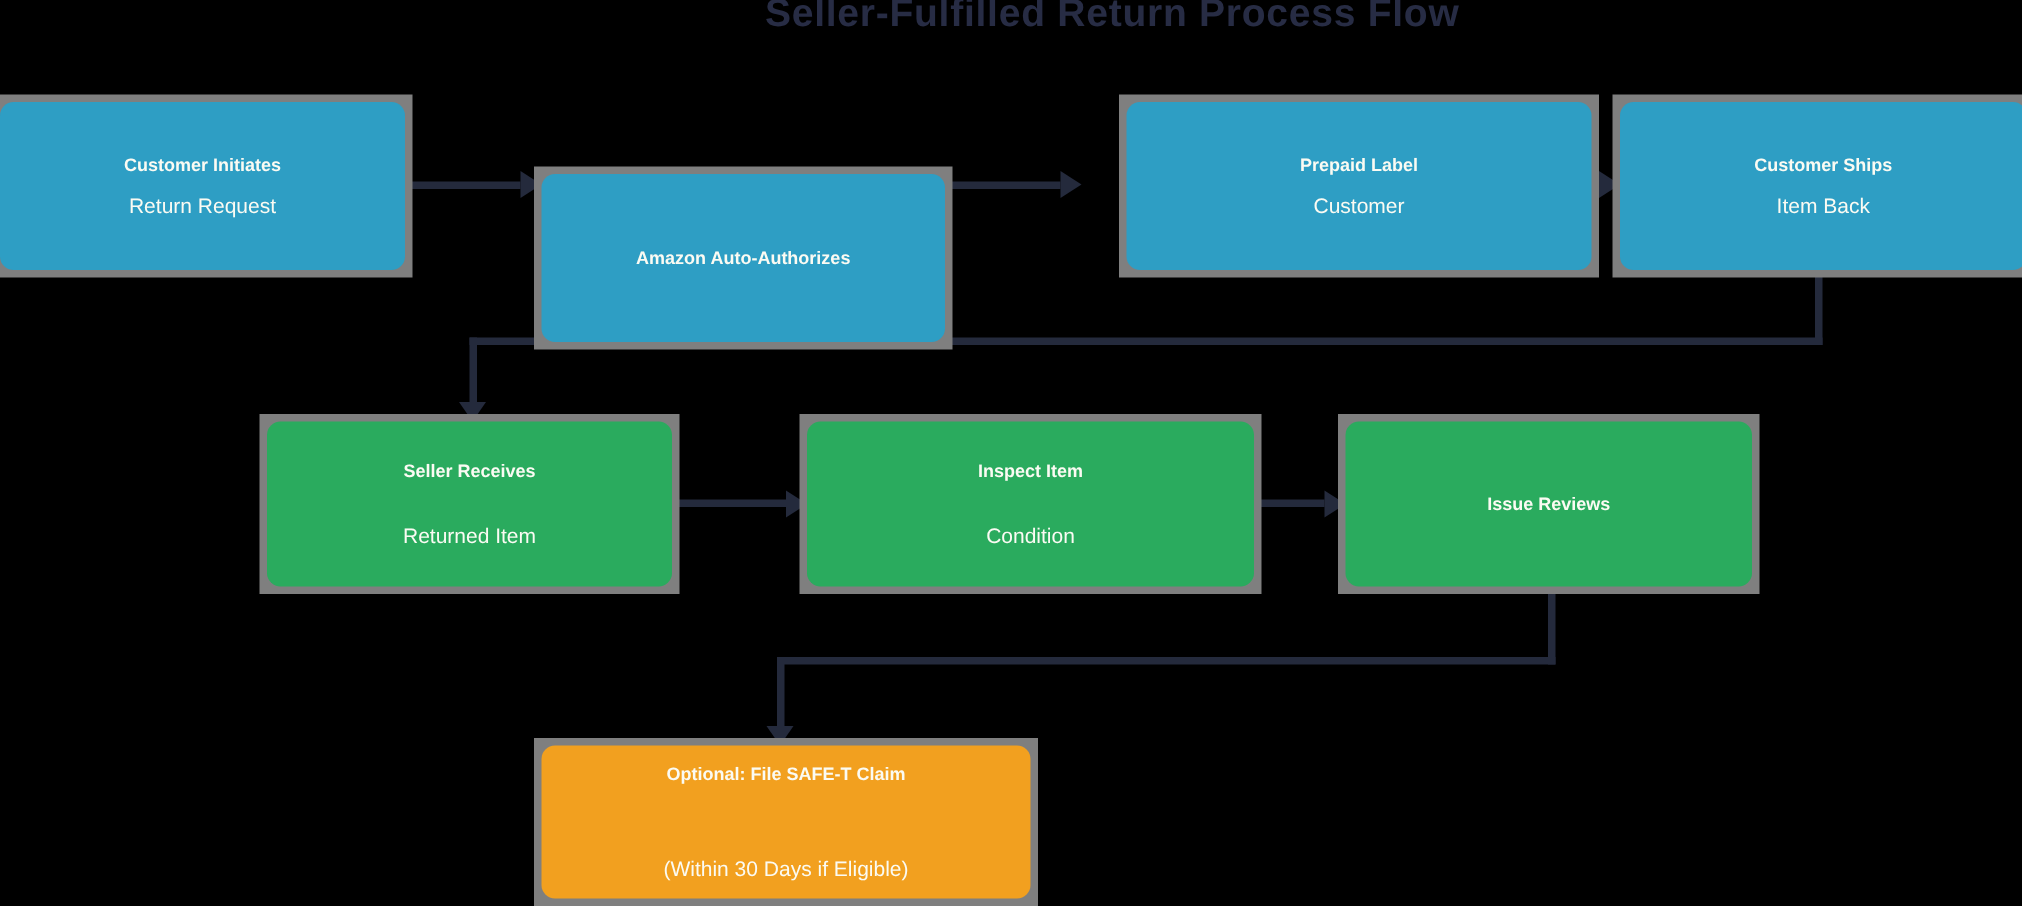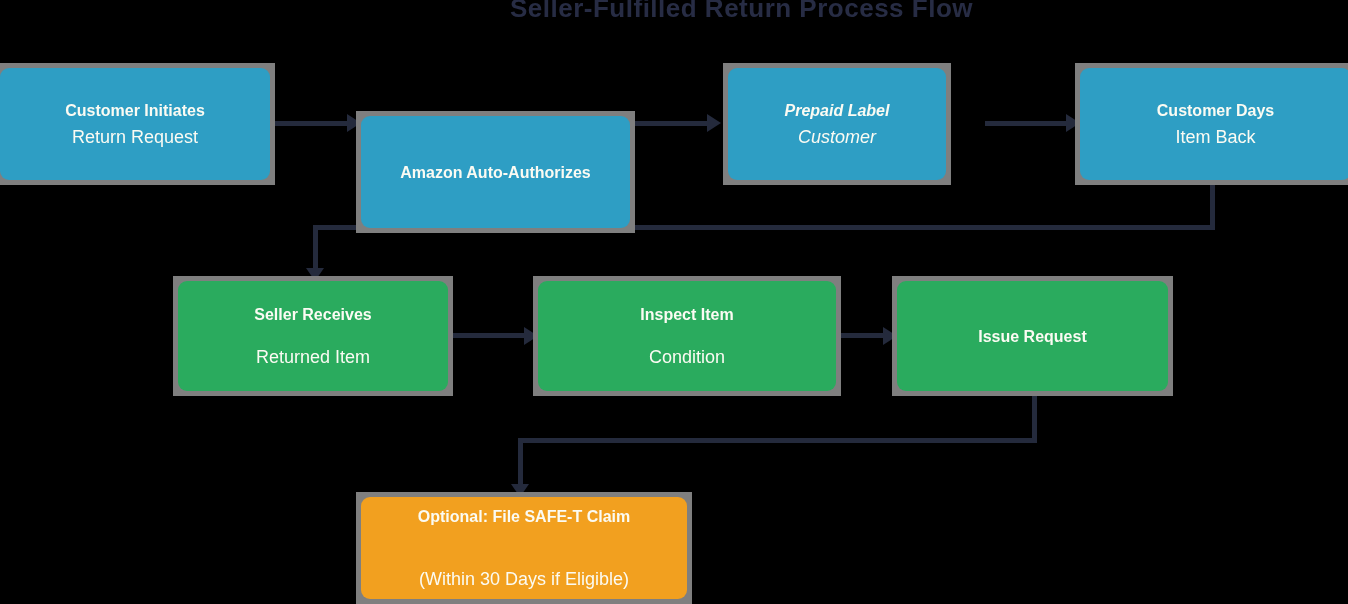--- a/index.html
+++ b/index.html
@@ -41,27 +41,27 @@
     display: flex;
     flex-direction: column;
     align-items: center;
     justify-content: center;
     text-align: center;
     color: var(--text, #fbfbf3);
   }
   .node--blue   .node-fill { background: var(--blue, #2e9ec4); }
   .node--green  .node-fill { background: var(--green, #2aab5e); gap: 16px; }
   .node--orange .node-fill { background: var(--orange, #f2a01f); gap: 36px; }
-  .node-line1 { font-size: 16px; font-weight: bold; line-height: 27px; }
-  .node-line2 { font-size: 18px; font-weight: normal; line-height: 27px; }
+  .node-line1 { font-size: 12px; font-weight: bold; line-height: 27px; }
+  .node-line2 { font-size: 14px; font-weight: normal; line-height: 27px; }
 
   
   #n1 { left: -5px;   top: 63px;  width: 280px; height: 122px; }
   #n2 { left: 356px;  top: 63px;  width: 279px; height: 122px; margin-top: 48px; }
-  #n3 { left: 723px;  top: 63px;  width: 228px; height: 122px; font-style: italic; }
+  #n3 { left: 746px;  top: 63px;  width: 320px; height: 122px; }
   #n4 { left: 1075px; top: 63px;  width: 281px; height: 122px; }
   #n5 { left: 173px;  top: 276px; width: 280px; height: 120px; }
   #n6 { left: 533px;  top: 276px; width: 308px; height: 120px; }
   #n7 { left: 892px;  top: 276px; width: 281px; height: 120px; }
   #n8 { left: 356px;  top: 492px; width: 336px; height: 112px; }
 
   
   .line {
     position: absolute;
     background: var(--connector, #242a3c);
@@ -125,40 +125,40 @@
     </div>
   </div>
   <div id="n3" class="node node--blue">
     <div class="node-fill">
       <span class="node-line1">Prepaid Label</span>
       <span class="node-line2">Customer</span>
     </div>
   </div>
   <div id="n4" class="node node--blue">
     <div class="node-fill">
-      <span class="node-line1">Customer Days</span>
+      <span class="node-line1">Customer Ships</span>
       <span class="node-line2">Item Back</span>
     </div>
   </div>
 
   <div id="n5" class="node node--green">
     <div class="node-fill">
       <span class="node-line1">Seller Receives</span>
       <span class="node-line2">Returned Item</span>
     </div>
   </div>
   <div id="n6" class="node node--green">
     <div class="node-fill">
       <span class="node-line1">Inspect Item</span>
       <span class="node-line2">Condition</span>
     </div>
   </div>
   <div id="n7" class="node node--green">
     <div class="node-fill">
-      <span class="node-line1">Issue Request</span>
+      <span class="node-line1">Issue Reviews</span>
     </div>
   </div>
 
   <div id="n8" class="node node--orange">
     <div class="node-fill">
       <span class="node-line1">Optional: File SAFE-T Claim</span>
       <span class="node-line2">(Within 30 Days if Eligible)</span>
     </div>
   </div>
 

